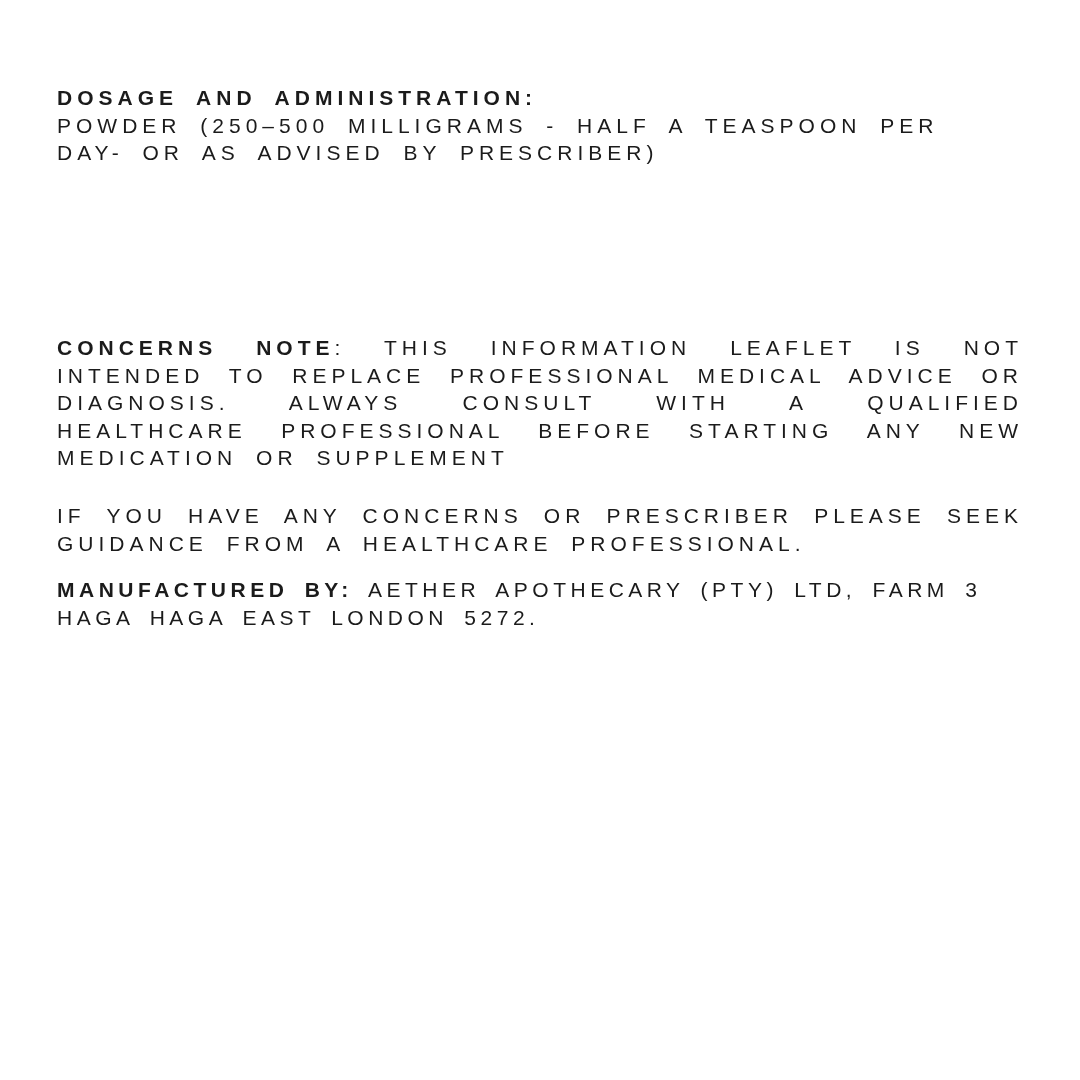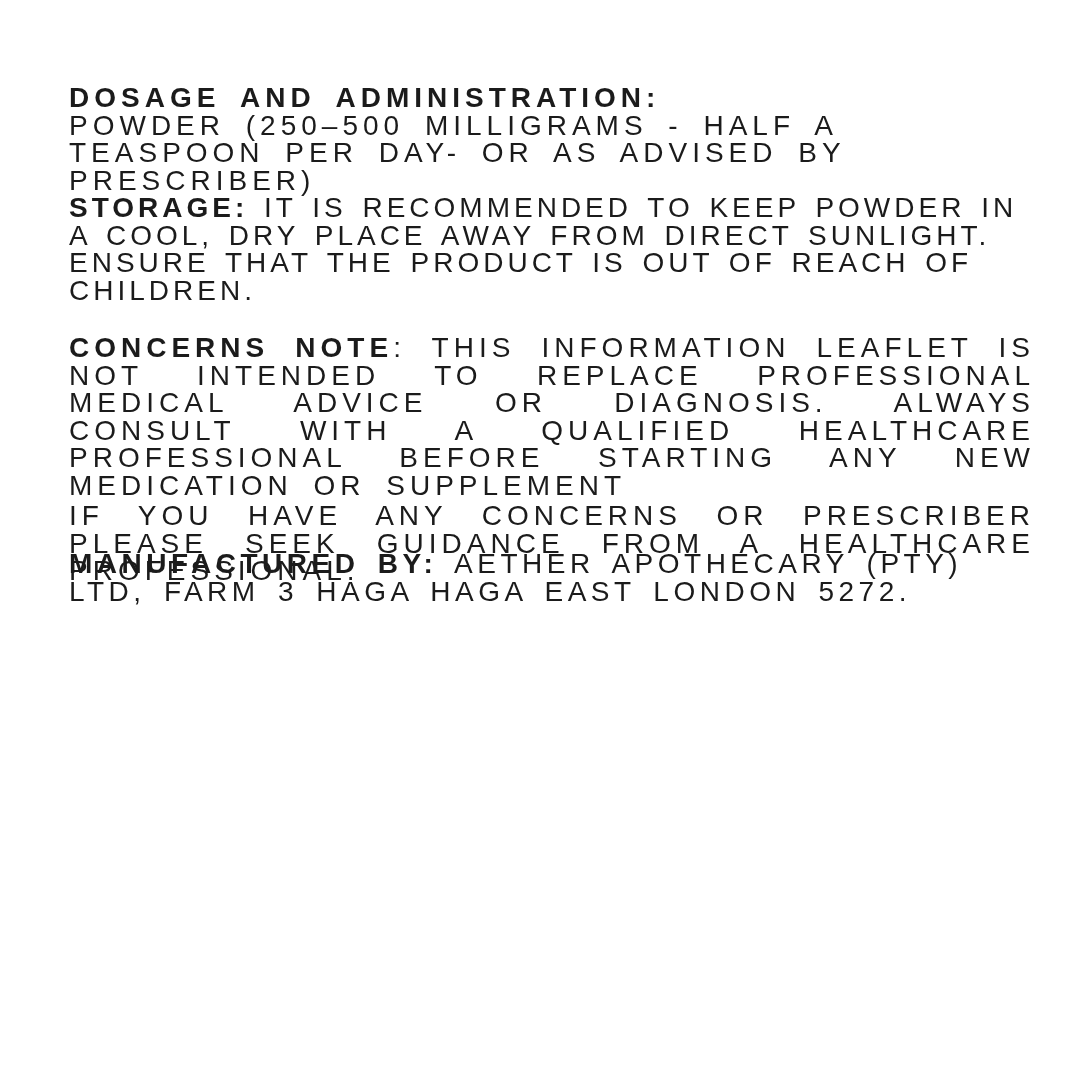--- a/index.html
+++ b/index.html
@@ -14,32 +14,31 @@
     height: 1080px;
     background: var(--paper);
     overflow: hidden;
     font-family: "Liberation Sans", "DejaVu Sans", sans-serif;
     color: var(--ink);
   }
   .para {
     position: absolute;
     left: 57px;
     width: 966px;
-    font-size: 28px;
+    font-size: 21px;
     line-height: 27.5px;
     color: var(--ink);
-    margin-left: 12px;
   }
   .h { font-weight: 700; }
   .block { display: block; }
   .dosage        { top: 84px;  letter-spacing: 5px;   word-spacing: 8px; }
   .storage       { top: 194px; letter-spacing: 4px;   word-spacing: 4px; }
   .important     { top: 334px; letter-spacing: 5px;   word-spacing: 8px; text-align: justify; }
   .concerns      { top: 502px; letter-spacing: 5px;   word-spacing: 8px; text-align: justify; }
-  .manufactured  { top: 550px; letter-spacing: 4.5px; word-spacing: 6px; }
+  .manufactured  { top: 576px; letter-spacing: 4.5px; word-spacing: 6px; }
   .footnote-wrap {
     position: absolute;
     left: 57px;
     top: 895px;
     width: 966px;
     height: 120px;
   }
   .footnote {
     width: 1288px;
     transform: scaleX(0.75);
@@ -54,23 +53,20 @@
 </style>
 </head>
 <body>
 
 <main class="page">
 
   <section class="para dosage">
     <span class="h block">DOSAGE AND ADMINISTRATION:</span><span>POWDER (250–500 MILLIGRAMS - HALF A TEASPOON PER DAY- OR AS ADVISED BY PRESCRIBER)</span>
   </section>
 
-  <section class="para storage">
-    <span class="h">STORAGE:</span> <span>IT IS RECOMMENDED TO KEEP POWDER IN A COOL, DRY PLACE AWAY FROM DIRECT SUNLIGHT. ENSURE THAT THE PRODUCT IS OUT OF REACH OF CHILDREN.</span>
-  </section>
 
   <section class="para important">
     <span class="h">CONCERNS NOTE</span><span>:</span> <span>THIS INFORMATION LEAFLET IS NOT INTENDED TO REPLACE PROFESSIONAL MEDICAL ADVICE OR DIAGNOSIS. ALWAYS CONSULT WITH A QUALIFIED HEALTHCARE PROFESSIONAL BEFORE STARTING ANY NEW MEDICATION OR SUPPLEMENT</span>
   </section>
 
   <section class="para concerns">
     <span>IF YOU HAVE ANY CONCERNS OR PRESCRIBER PLEASE SEEK GUIDANCE FROM A HEALTHCARE PROFESSIONAL.</span>
   </section>
 
   <section class="para manufactured">

